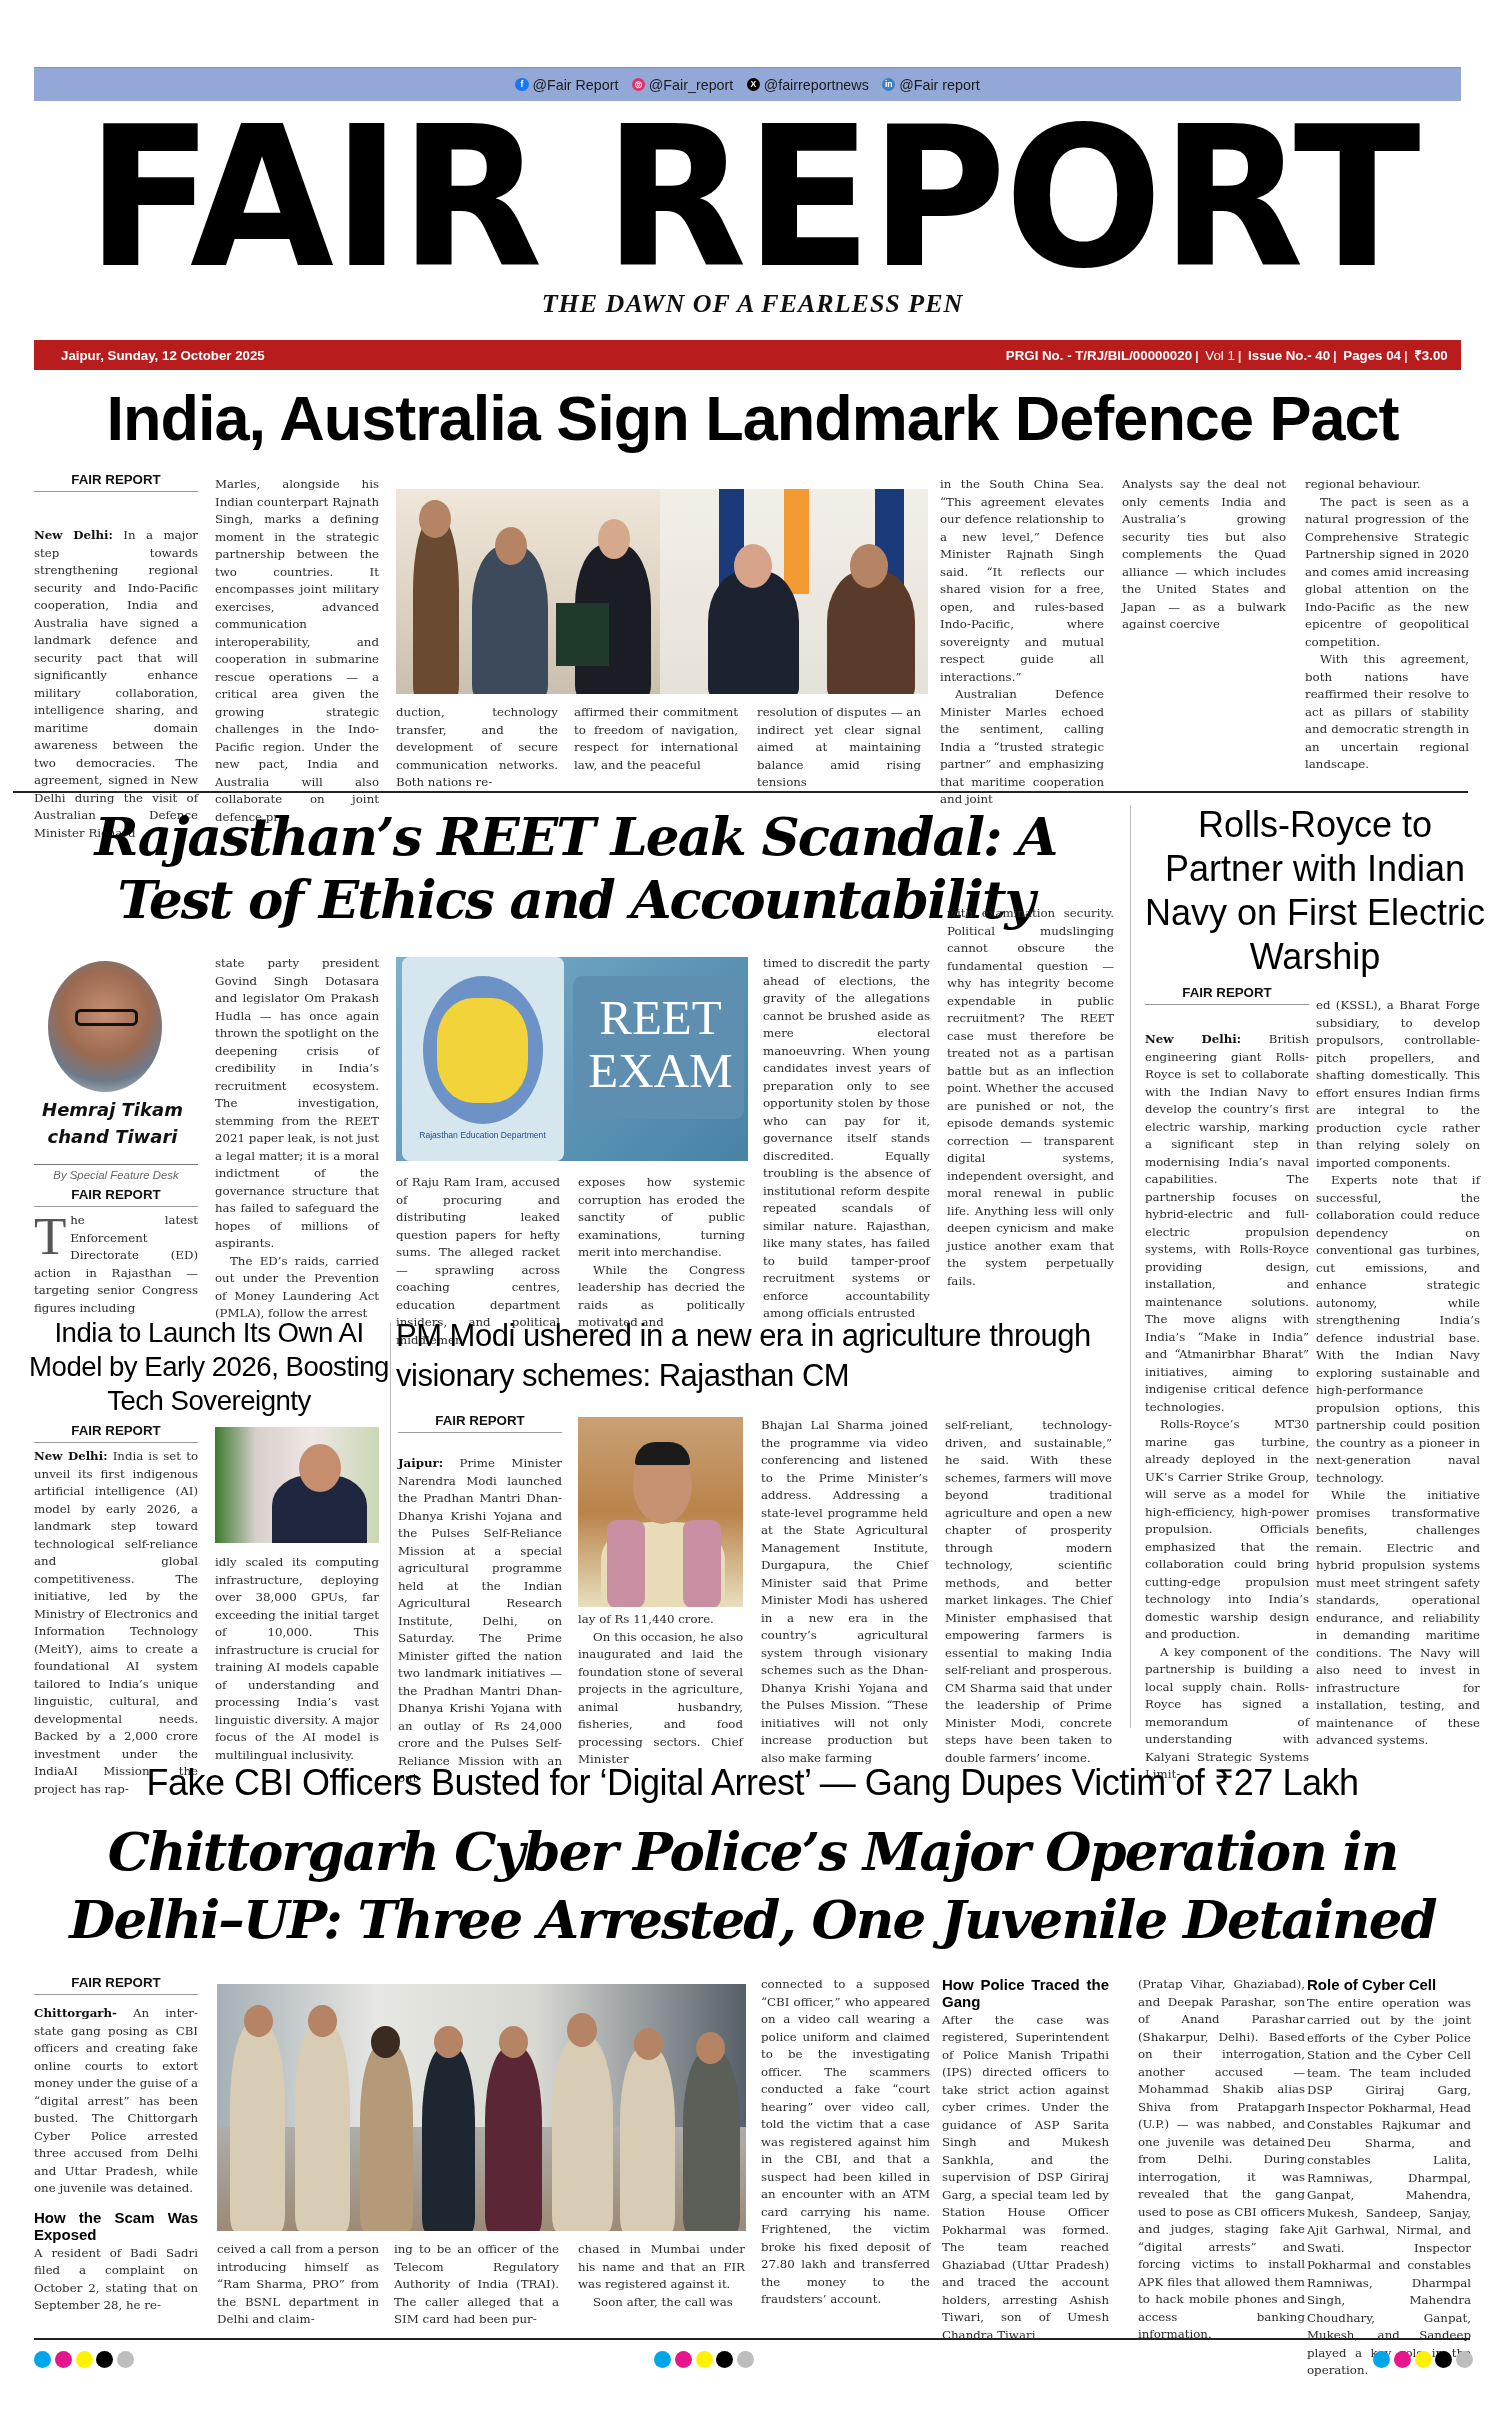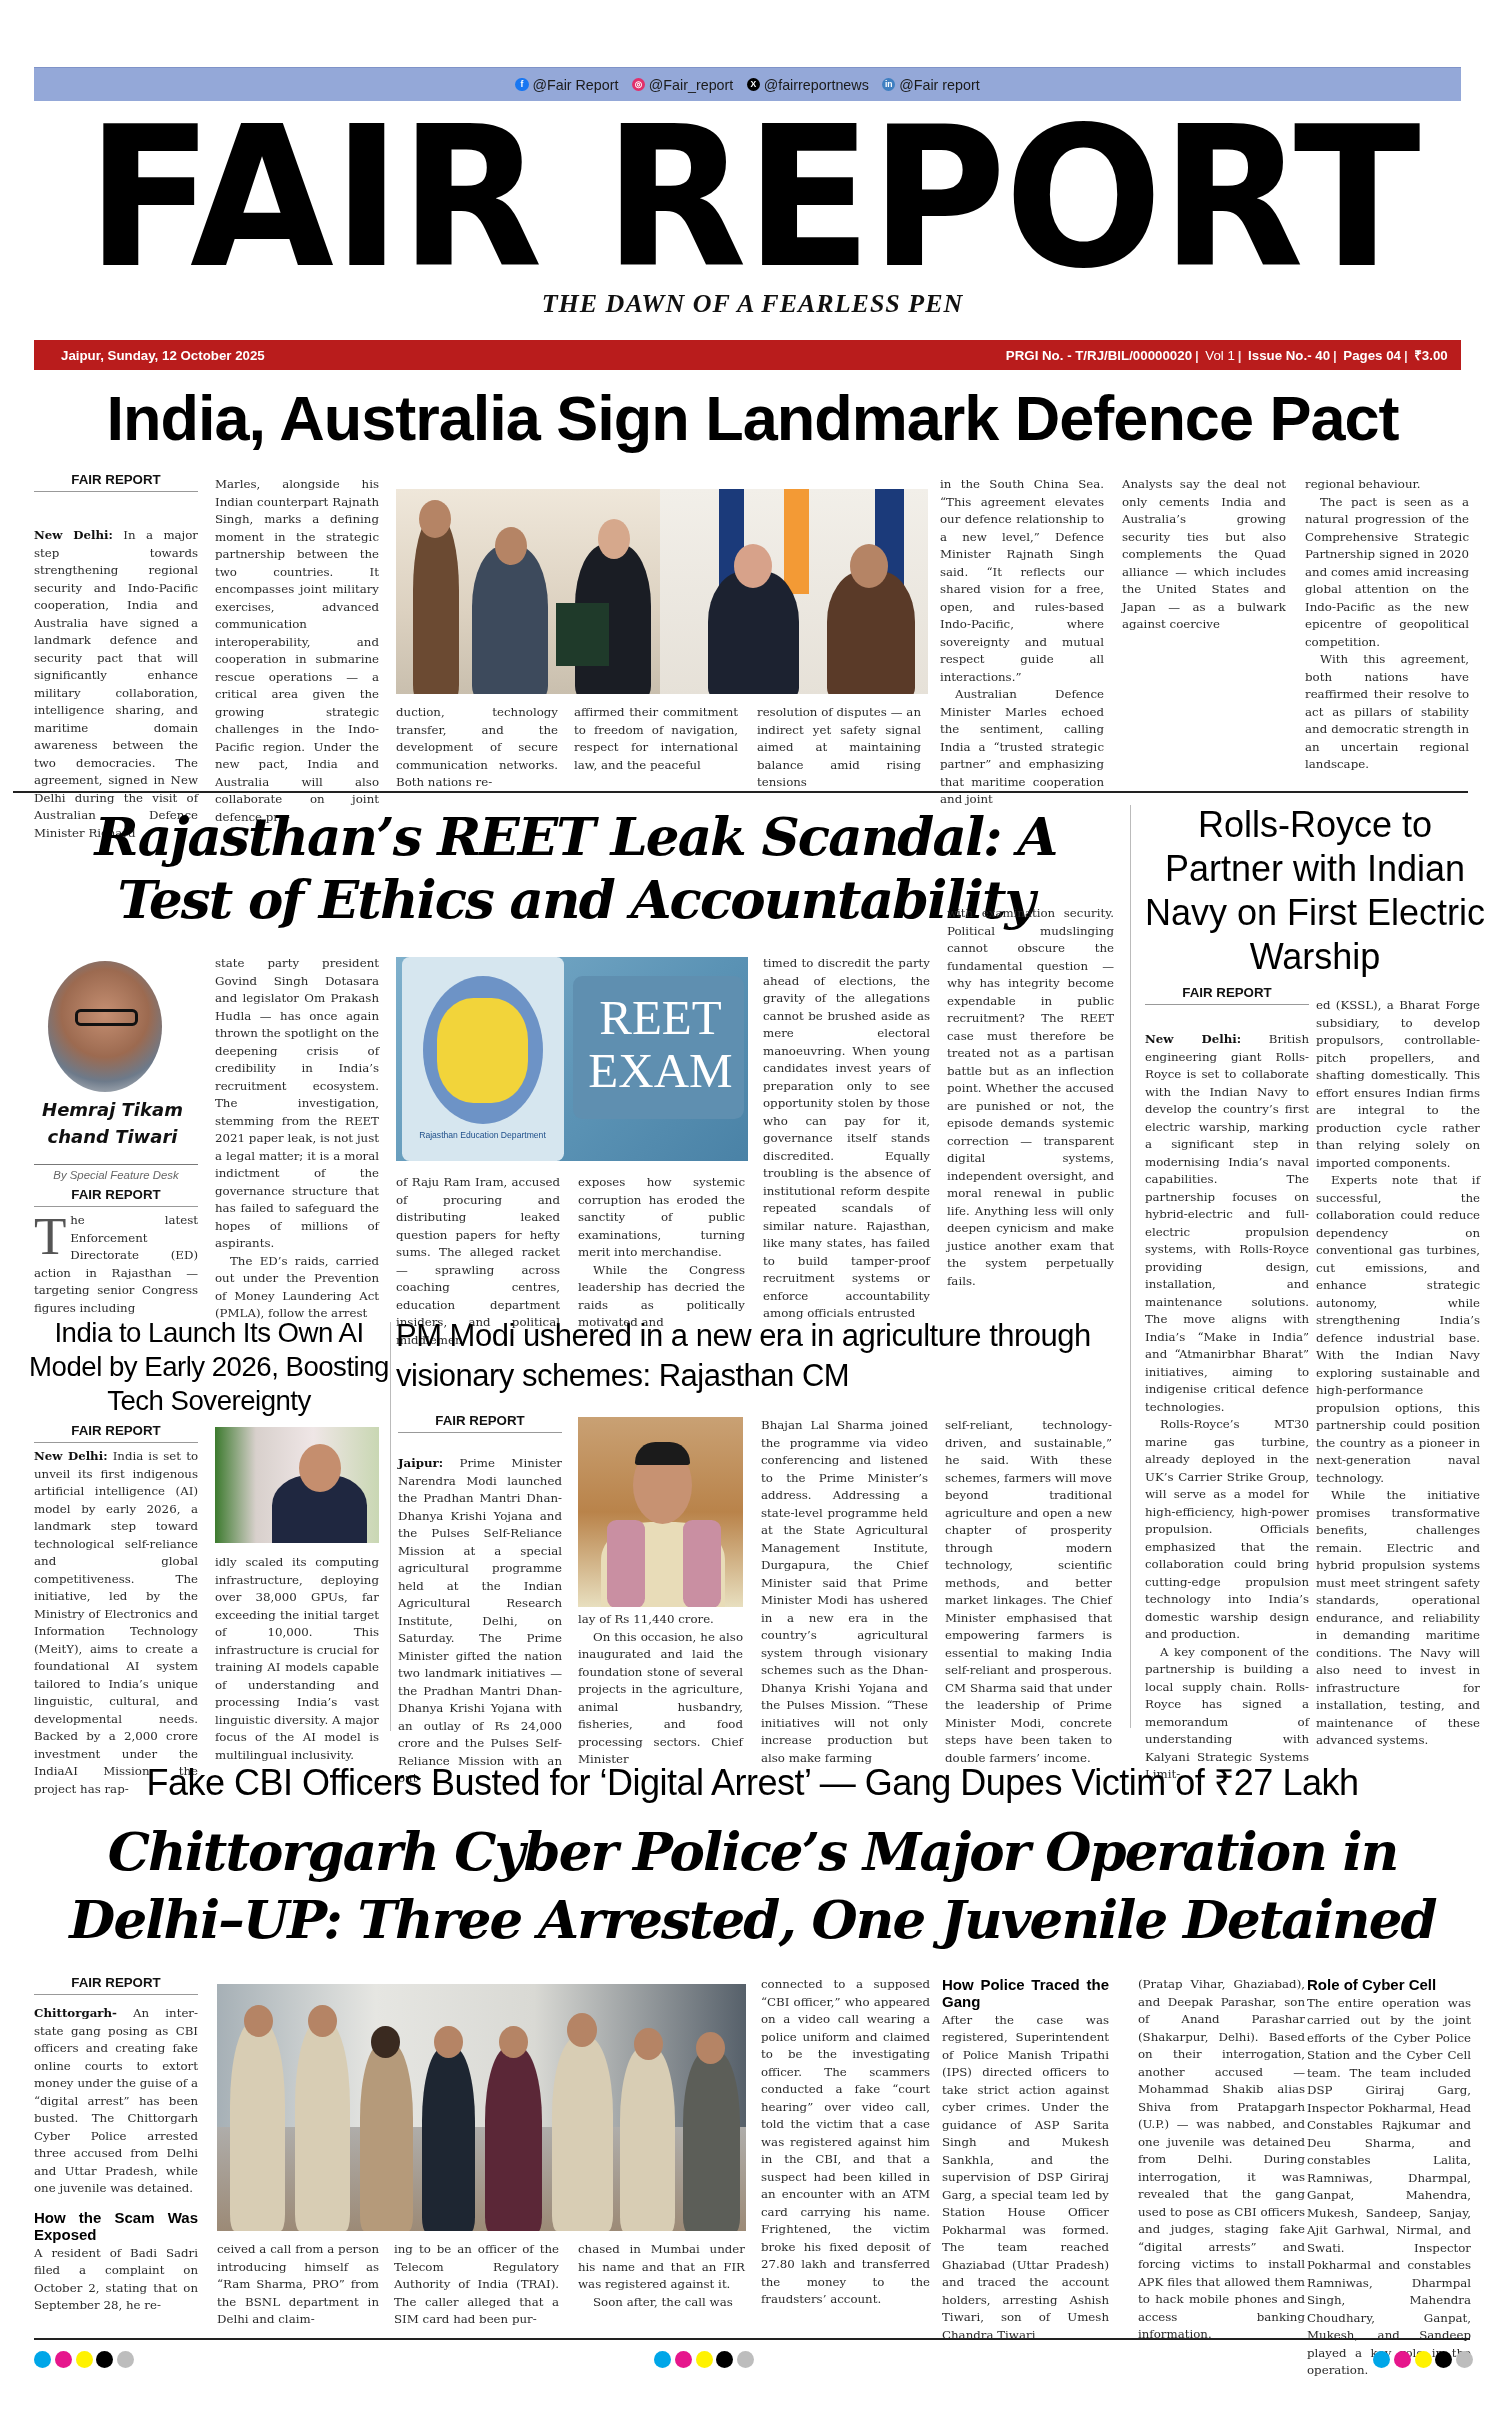--- a/index.html
+++ b/index.html
@@ -138,21 +138,21 @@
   <div class="head" style="left:190px; top:55px; width:38px; height:44px;"></div>
 </div>
 
 <div class="abs col" style="left:396px; top:704px; width:162px;">
   <p>duction, technology transfer, and the development of secure communication networks. Both nations re-</p>
 </div>
 <div class="abs col" style="left:574px; top:704px; width:164px;">
   <p>affirmed their commitment to freedom of navigation, respect for international law, and the peaceful</p>
 </div>
 <div class="abs col" style="left:757px; top:704px; width:164px;">
-  <p>resolution of disputes — an indirect yet safety signal aimed at maintaining balance amid rising tensions</p>
+  <p>resolution of disputes — an indirect yet clear signal aimed at maintaining balance amid rising tensions</p>
 </div>
 <div class="abs col" style="left:940px; top:476px; width:164px;">
   <p>in the South China Sea. “This agreement elevates our defence relationship to a new level,” Defence Minister Rajnath Singh said. “It reflects our shared vision for a free, open, and rules-based Indo-Pacific, where sovereignty and mutual respect guide all interactions.”</p>
   <p>Australian Defence Minister Marles echoed the sentiment, calling India a “trusted strategic partner” and emphasizing that maritime cooperation and joint</p>
 </div>
 <div class="abs col" style="left:1122px; top:476px; width:164px;">
   <p>Analysts say the deal not only cements India and Australia’s growing security ties but also complements the Quad alliance — which includes the United States and Japan — as a bulwark against coercive</p>
 </div>
 <div class="abs col" style="left:1305px; top:476px; width:164px;">
   <p>regional behaviour.</p>

